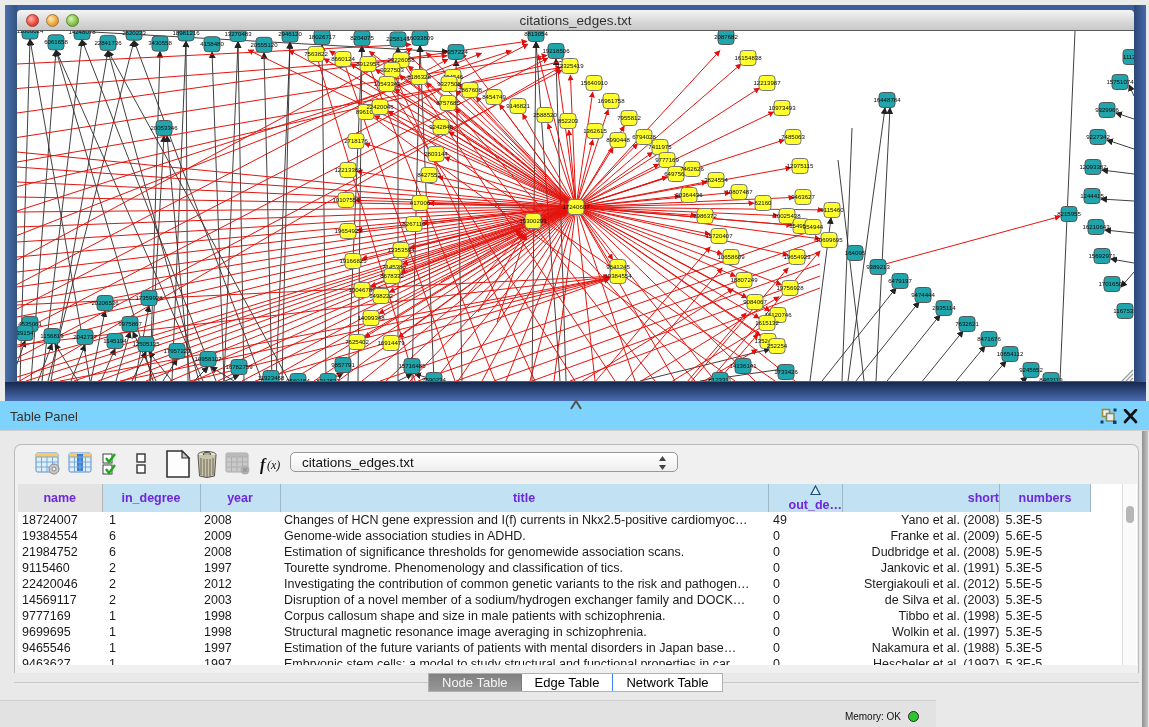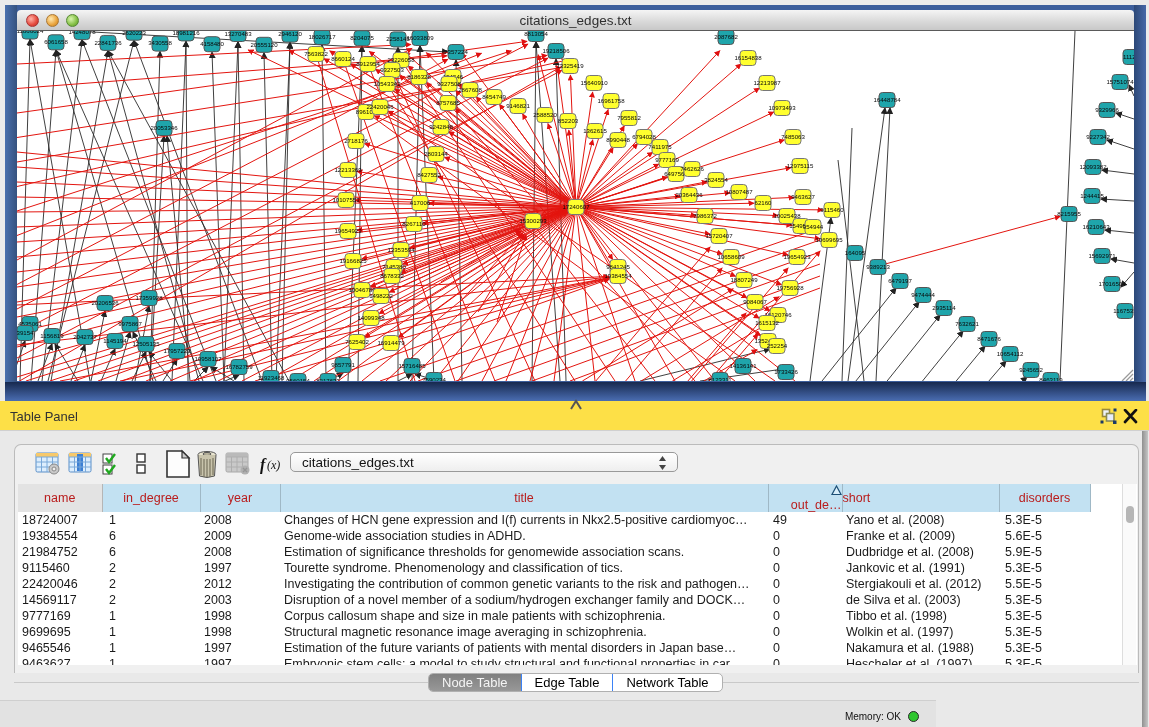--- a/index.html
+++ b/index.html
@@ -12,43 +12,43 @@
  background:linear-gradient(#17294e,#4a6db2)}
 .titlebar{position:absolute;left:17px;top:10px;width:1117px;height:21px;
  background:linear-gradient(#f5f5f5,#dadada 55%,#c8c8c8);border-bottom:1px solid #5a5a5a;
  border-top-left-radius:4px;border-top-right-radius:4px}
 .title{position:absolute;width:100%;text-align:center;top:3px;font-size:13.5px;color:#303030}
 .tl{position:absolute;top:4px;width:13px;height:13px;border-radius:50%}
 .tl.r{left:9px;background:radial-gradient(circle at 4px 4px,#ffb3a8,#e5493c 60%,#b03428);border:.5px solid #a33}
 .tl.y{left:29px;background:radial-gradient(circle at 4px 4px,#ffe9b0,#e9a33b 60%,#c07c1c);border:.5px solid #a73}
 .tl.g{left:49px;background:radial-gradient(circle at 4px 4px,#d8f5ad,#83bf44 60%,#5d9427);border:.5px solid #583}
 .canvas{position:absolute;left:17px;top:31px;width:1117px;height:350px;background:#fff}
-.tpbar{position:absolute;left:0;top:401px;width:1149px;height:30px;background:#fde047;
+.tpbar{position:absolute;left:0;top:401px;width:1149px;height:30px;background:#7dd3fc;
  border-bottom:1px solid #d0d0d0}
 .tpbar .t{position:absolute;left:10px;top:8px;font-size:13px;color:#333}
 .panelarea{position:absolute;left:0;top:431px;width:1149px;height:296px;background:#e9e9e9}
 .inner{position:absolute;left:14px;top:13px;width:1125px;height:229px;background:#f0f0f0;
  border:1px solid #bbb;border-radius:7px 7px 0 0;border-bottom:none}
 .toolbar{position:absolute;left:0;top:0;width:100%;height:39px}
 .combo{position:absolute;left:275px;top:7px;width:388px;height:20px;background:linear-gradient(#fff,#eee);
  border:1px solid #999;border-radius:5px;font-size:13.5px;color:#111;padding:2px 0 0 11px}
 .tblwrap{position:absolute;left:3px;top:39px;width:1119px;height:181px;background:#fff;overflow:hidden}
 table{border-collapse:collapse;table-layout:fixed;font-size:12.5px;color:#1a1a1a}
-th{background:#c2e1f2;font-weight:normal;font-size:12.5px;height:21px;padding:0;
- border-left:1px solid #9fb8c6;color:#b91c1c}
+th{background:#c2e1f2;font-weight:bold;font-size:12.5px;height:21px;padding:0;
+ border-left:1px solid #9fb8c6;color:#6d28d9}
 th.c1{background:#e3e3e3;border-left:none;border-right:1px solid #b5b5b5}
 th.c8{background:#fff;border-left:1px solid #9fb8c6}
 td{height:16px;padding:0 0 0 4px;white-space:nowrap;overflow:hidden}
 td.c2{padding-left:7px}td.c5{padding-left:5px}td.c7{padding-left:6px}
 .c1{width:84px}.c2{width:98px}.c3{width:80px}.c4{width:488px}.c5{width:74px}
-.c6{width:157px;text-align:left}.c7{width:91px}.c8{width:40px}
+.c6{width:157px;text-align:right}.c7{width:91px}.c8{width:40px}
 .scroll{position:absolute;right:2px;top:39px;width:14px;height:181px;background:#fafafa;border-left:1px solid #ddd}
 .thumb{position:absolute;left:3px;top:22px;width:8px;height:17px;border-radius:4px;background:#b6b6b6}
 .seg{position:absolute;left:428px;top:242px;height:19px;display:flex;border:1px solid #b0b0b0;
- border-radius:5px;overflow:hidden;background:#fff;font-size:13px}
+ border-radius:0;overflow:hidden;background:#fff;font-size:13px}
 .seg div{padding:1px 13px 0;border-left:1px solid #3b82f6}
 .seg div:first-child{border-left:none;background:linear-gradient(#808080,#989898);color:#f5f5f5}
 .segline{position:absolute;left:14px;top:251px;width:1125px;height:1px;background:#c9c9c9}
 .status{position:absolute;left:0;top:269px;width:936px;height:27px;background:#e2e2e2;border-top:1px solid #cfcfcf}
 .mem{position:absolute;right:35px;top:10px;font-size:10px;color:#111}
 .dot{position:absolute;right:17px;top:10px;width:11px;height:11px;border-radius:50%;
  background:#2ec62e;border:1.5px solid #2a2a2a}
 svg text{user-select:none}
 </style></head><body>
 <div class="win">
@@ -688,25 +688,25 @@
           </svg></div>
 </div>
 <div class="tblwrap">
 <table>
 <tbody>
             <tr>
               <th class="c1">name</th>
               <th class="c2">in_degree</th>
               <th class="c3">year</th>
               <th class="c4">title</th>
-<th class="c5" style="text-align:right;padding-left:20px"><svg width="11" height="11" style="vertical-align:-1px">
+<th class="c5" style="text-align:center;padding-left:20px"><svg width="11" height="11" style="vertical-align:-1px">
                   <path d="M5.5 1 L10 9.5 L1 9.5 z" fill="#d8eefa" stroke="#1c4f75" stroke-width="1.2"></path>
                 </svg> out_de…</th>
               <th class="c6">short</th>
-              <th class="c7">disorders</th>
+              <th class="c7">numbers</th>
               <th class="c8"></th>
             </tr>
 <tr>
               <td class="c1">18724007</td>
               <td class="c2">1</td>
               <td class="c3">2008</td>
               <td class="c4">Changes of HCN gene expression and I(f) currents in Nkx2.5-positive cardiomyoc…</td>
               <td class="c5">49</td>
               <td class="c6">Yano et al. (2008)</td>
               <td class="c7">5.3E-5</td>

